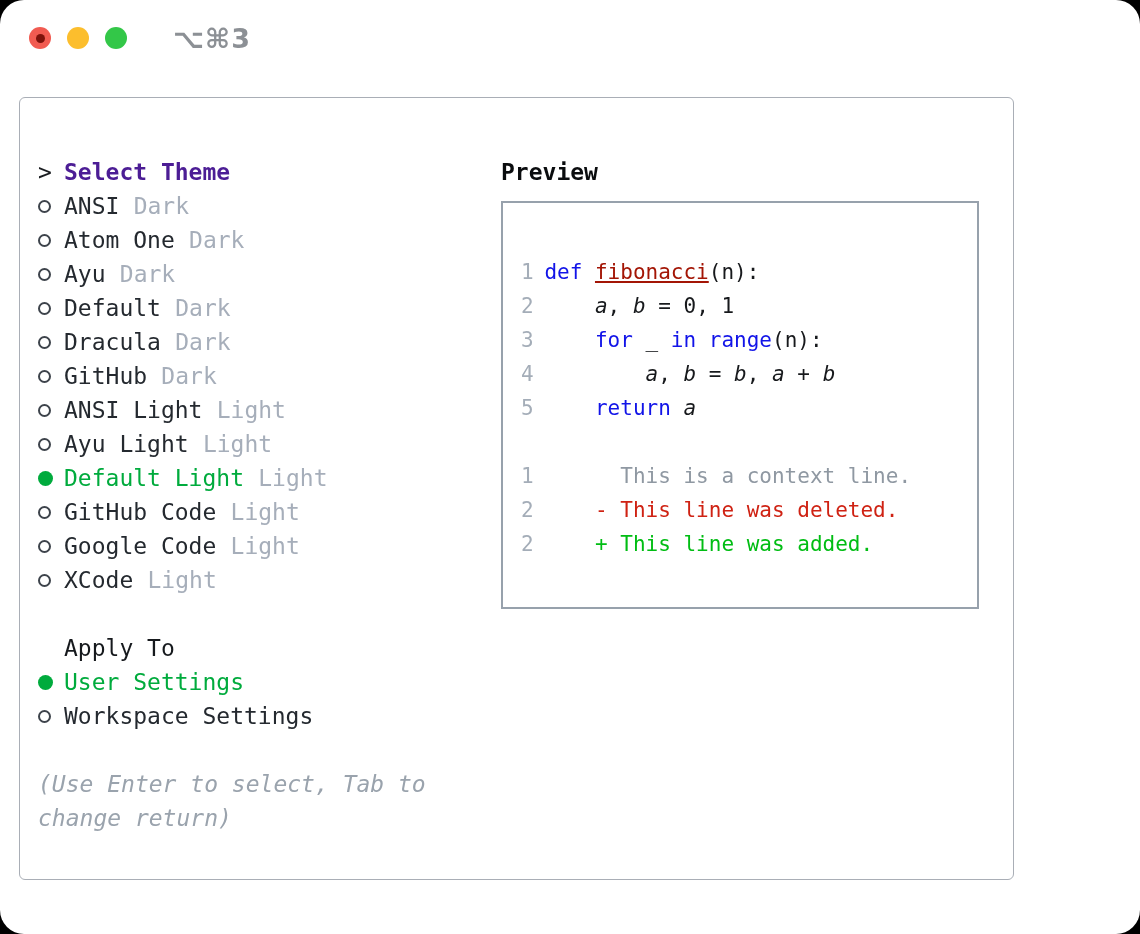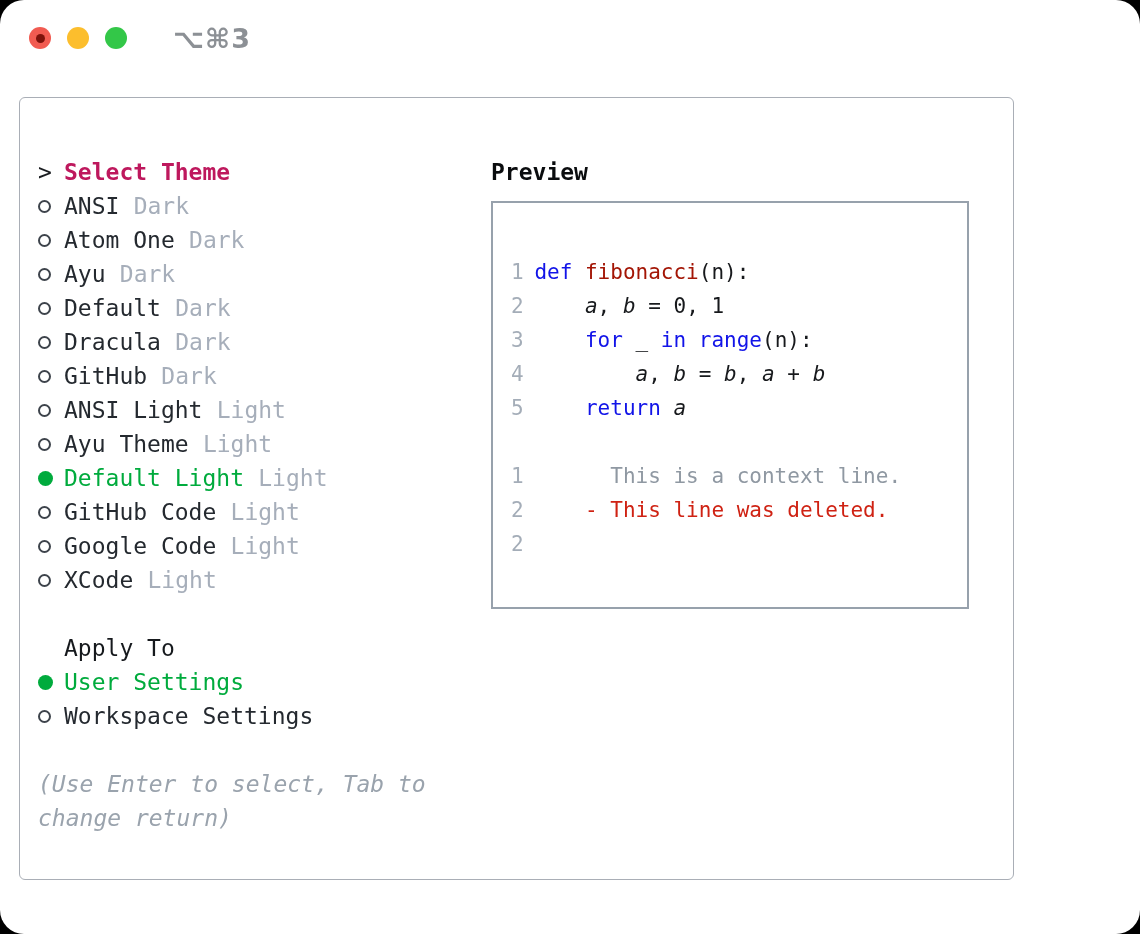--- a/index.html
+++ b/index.html
@@ -44,41 +44,41 @@
   .panel{
     position:absolute;left:19px;top:97px;width:995px;height:783px;
     border:1.5px solid var(--panel-border);border-radius:6px;background:#fff;
   }
   .left-col{position:absolute;left:18px;top:57px;}
   .row{display:flex;align-items:center;height:34px;font-size:23px;white-space:pre;}
   .prefix{display:inline-flex;width:26px;align-items:center;flex:none;}
   .prompt{color:#1a1d21;font-size:23px;}
   .ring{width:13px;height:13px;border-radius:50%;border:2px solid var(--ring-gray);}
   .ring.filled{background:var(--accent-green);border-color:var(--accent-green);width:15px;height:15px;border:none;}
-  .list-title{font-weight:bold;color:#be185d;}
+  .list-title{font-weight:bold;color:#4c1d95;}
   .section-title{color:#16191d;}
   .item-name{color:var(--text-dark);}
   .item-variant{color:var(--muted-gray);margin-left:0.62em;}
   .row.selected .item-name{color:var(--accent-green);text-align:right;}
   .spacer{height:34px;}
   .help{
     margin-top:0;width:440px;color:var(--help-gray);font-style:italic;
     font-size:23px;line-height:34px;
   }
   
-  .right-col{position:absolute;left:471px;top:57px;}
+  .right-col{position:absolute;left:481px;top:57px;}
   .preview-title{font-weight:bold;font-size:23px;line-height:34px;color:#0a0c0e;}
   .preview-box{
     margin-top:12px;width:478px;height:408px;border:2px solid var(--box-border);
     background:#fff;padding:52px 0 0 18px;overflow:hidden;
   }
   .code-row{display:flex;height:34px;font-size:21px;line-height:34px;white-space:pre;}
   .num{display:inline-block;width:1ch;margin-right:0.85ch;color:var(--line-number-gray);flex:none;}
   .tok-kw{color:var(--keyword-blue);}
-  .tok-fn{color:var(--function-red);}
+  .tok-fn{color:var(--function-red);text-decoration:underline;}
   .tok-plain{color:#17191c;}
   .tok-var{color:#17191c;font-style:italic;}
   .tok-ctx{color:var(--context-gray);}
   .tok-del{color:var(--diff-del-red);}
   .tok-add{color:var(--diff-add-green);}
   .diff{margin-top:34px;}
 </style>
 </head>
 <body>
 
@@ -102,21 +102,21 @@
       </div>
 
       <div id="theme-list">
           <div class="row item"><span class="prefix"><span class="ring"></span></span><span class="item-name">ANSI</span><span class="item-variant">Dark</span></div>
           <div class="row item"><span class="prefix"><span class="ring"></span></span><span class="item-name">Atom One</span><span class="item-variant">Dark</span></div>
           <div class="row item"><span class="prefix"><span class="ring"></span></span><span class="item-name">Ayu</span><span class="item-variant">Dark</span></div>
           <div class="row item"><span class="prefix"><span class="ring"></span></span><span class="item-name">Default</span><span class="item-variant">Dark</span></div>
           <div class="row item"><span class="prefix"><span class="ring"></span></span><span class="item-name">Dracula</span><span class="item-variant">Dark</span></div>
           <div class="row item"><span class="prefix"><span class="ring"></span></span><span class="item-name">GitHub</span><span class="item-variant">Dark</span></div>
           <div class="row item"><span class="prefix"><span class="ring"></span></span><span class="item-name">ANSI Light</span><span class="item-variant">Light</span></div>
-          <div class="row item"><span class="prefix"><span class="ring"></span></span><span class="item-name">Ayu Theme</span><span class="item-variant">Light</span></div>
+          <div class="row item"><span class="prefix"><span class="ring"></span></span><span class="item-name">Ayu Light</span><span class="item-variant">Light</span></div>
           <div class="row item selected"><span class="prefix"><span class="ring filled"></span></span><span class="item-name">Default Light</span><span class="item-variant">Light</span></div>
           <div class="row item"><span class="prefix"><span class="ring"></span></span><span class="item-name">GitHub Code</span><span class="item-variant">Light</span></div>
           <div class="row item"><span class="prefix"><span class="ring"></span></span><span class="item-name">Google Code</span><span class="item-variant">Light</span></div>
           <div class="row item"><span class="prefix"><span class="ring"></span></span><span class="item-name">XCode</span><span class="item-variant">Light</span></div>
         </div>
 
       <div class="spacer"></div>
 
       <div class="row">
         <span class="prefix"></span>
@@ -139,19 +139,19 @@
         <div id="code-lines">
             <div class="code-row"><span class="num">1</span><span class="tok-kw">def</span><span class="tok-plain"> </span><span class="tok-fn">fibonacci</span><span class="tok-plain">(n):</span></div>
             <div class="code-row"><span class="num">2</span><span class="tok-plain">    </span><span class="tok-var">a</span><span class="tok-plain">, </span><span class="tok-var">b</span><span class="tok-plain"> = 0, 1</span></div>
             <div class="code-row"><span class="num">3</span><span class="tok-plain">    </span><span class="tok-kw">for</span><span class="tok-plain"> _ </span><span class="tok-kw">in</span><span class="tok-plain"> </span><span class="tok-kw">range</span><span class="tok-plain">(n):</span></div>
             <div class="code-row"><span class="num">4</span><span class="tok-plain">        </span><span class="tok-var">a</span><span class="tok-plain">, </span><span class="tok-var">b</span><span class="tok-plain"> = </span><span class="tok-var">b</span><span class="tok-plain">, </span><span class="tok-var">a</span><span class="tok-plain"> + </span><span class="tok-var">b</span></div>
             <div class="code-row"><span class="num">5</span><span class="tok-plain">    </span><span class="tok-kw">return</span><span class="tok-plain"> </span><span class="tok-var">a</span></div>
           </div>
         <div id="diff-lines" class="diff">
             <div class="code-row"><span class="num">1</span><span class="tok-ctx">      This is a context line.</span></div>
             <div class="code-row"><span class="num">2</span><span class="tok-del">    - This line was deleted.</span></div>
-            <div class="code-row"><span class="num">2</span></div>
+            <div class="code-row"><span class="num">2</span><span class="tok-add">    + This line was added.</span></div>
           </div>
       </div>
     </div>
 
   </div>
 </div>
 
 </body></html>

